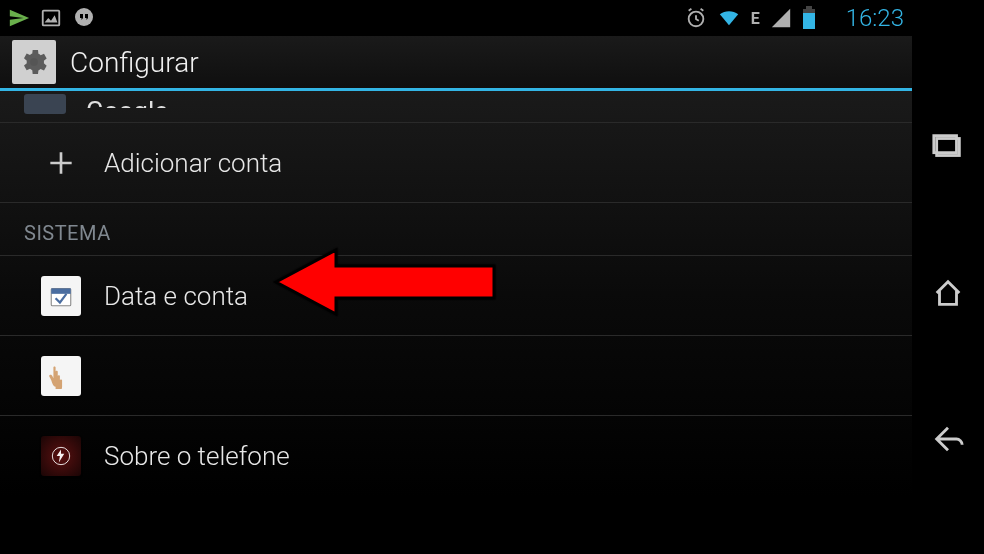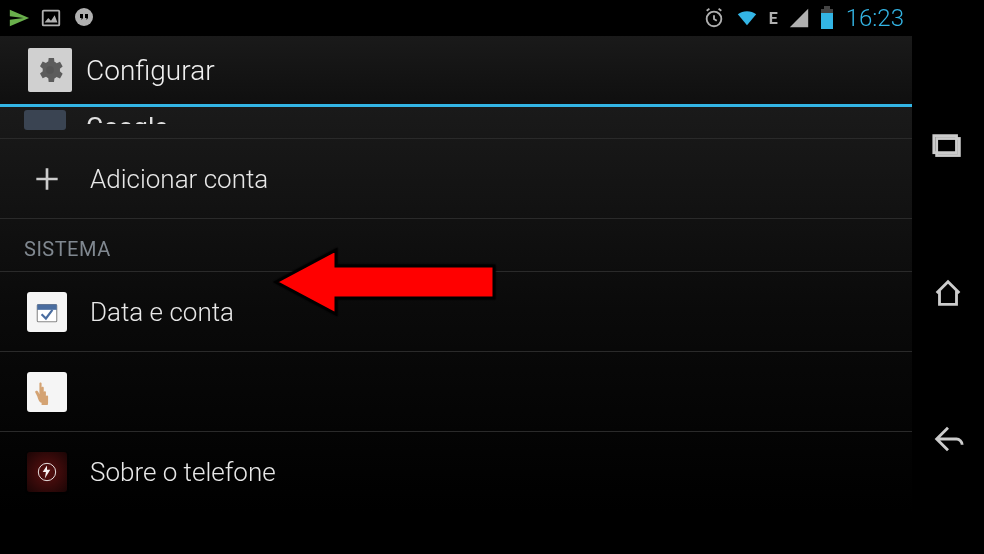--- a/index.html
+++ b/index.html
@@ -36,28 +36,28 @@
     }
     .status-icon {
       color: #b0b0b0;
       display: flex;
       align-items: center;
     }
     .status-time {
       color: #33b5e5;
       font-size: 24px;
       font-weight: 300;
-      margin-left: 2px;
+      margin-left: 20px;
     }
     .header {
-      height: 68px;
+      height: 52px;
       background: linear-gradient(#1a1a1a, #0f0f0f);
       display: flex;
       align-items: center;
-      padding: 0 28px;
+      padding: 0 12px;
       gap: 14px;
     }
     .header-icon {
       width: 44px;
       height: 44px;
       background: #d0d0d0;
       border-radius: 2px;
       display: flex;
       align-items: center;
       justify-content: center;
@@ -93,21 +93,21 @@
     .row-partial-text {
       font-size: 26px;
       color: #e0e0e0;
       margin-bottom: -4px;
       overflow: hidden;
     }
     .row {
       height: 80px;
       display: flex;
       align-items: center;
-      padding: 0 26px;
+      padding: 0 40px;
       gap: 22px;
       border-bottom: 1px solid #2a2a2a;
     }
     .row-icon {
       width: 42px;
       height: 42px;
       display: flex;
       align-items: center;
       justify-content: center;
       flex-shrink: 0;

